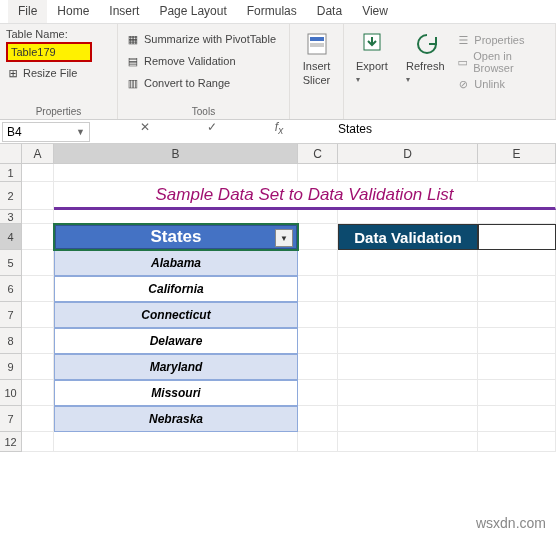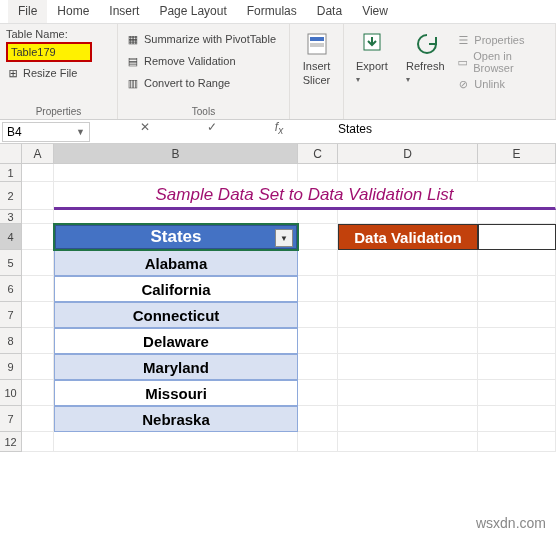--- a/index.html
+++ b/index.html
@@ -43,23 +43,23 @@
 .rh.sel { background: #d2d2d2; }
 .cell { border-right: 1px solid #e8e8e8; border-bottom: 1px solid #e8e8e8; font-size: 12px; display: flex; align-items: center; padding: 0 4px; overflow: visible; white-space: nowrap; }
 .cA { width: 32px; } .cB { width: 244px; } .cC { width: 40px; } .cD { width: 140px; } .cE { width: 78px; }
 .r1 { height: 18px; } .r2 { height: 28px; } .r3 { height: 14px; }
 .rdata { height: 26px; }
 
 
 .title-cell { color: #a01070; font-weight: normal; font-size: 17px; font-style: italic; border-bottom: 3px solid #7030a0 !important; justify-content: center; }
 .states-header { background: #4472C4; color: #fff; font-weight: bold; font-size: 17px; border: 2px solid #2F528F !important; justify-content: center; position: relative; }
 .states-header .filter { position: absolute; right: 3px; top: 3px; width: 18px; height: 18px; background: #f0f0f0; border: 1px solid #888; display: flex; align-items: center; justify-content: center; font-size: 8px; color: #333; }
-.state-cell { border: 1px solid #8EA9DB !important; font-weight: bold; font-size: 15px; color: #000; justify-content: center; }
+.state-cell { border: 1px solid #8EA9DB !important; font-weight: bold; font-size: 12px; color: #000; justify-content: center; font-style: italic; }
 .state-cell.band { background: #D9E1F2; }
-.dv-header { background: #c2410c; color: #fff; font-weight: bold; font-size: 15px; justify-content: center; border: 1px solid #333 !important; }
+.dv-header { background: #0c4a6e; color: #fff; font-weight: bold; font-size: 15px; justify-content: center; border: 1px solid #333 !important; }
 .dv-cell { border: 1px solid #333 !important; background: #fff; }
 .active-cell { outline: 2px solid #217346; outline-offset: -1px; }
 
 
 .wm { position: absolute; right: 10px; bottom: 4px; font-size: 14px; color: #888; }
 
 
 .sic { width: 14px; height: 14px; display: inline-flex; align-items: center; justify-content: center; font-size: 11px; }
 </style>
 </head>

